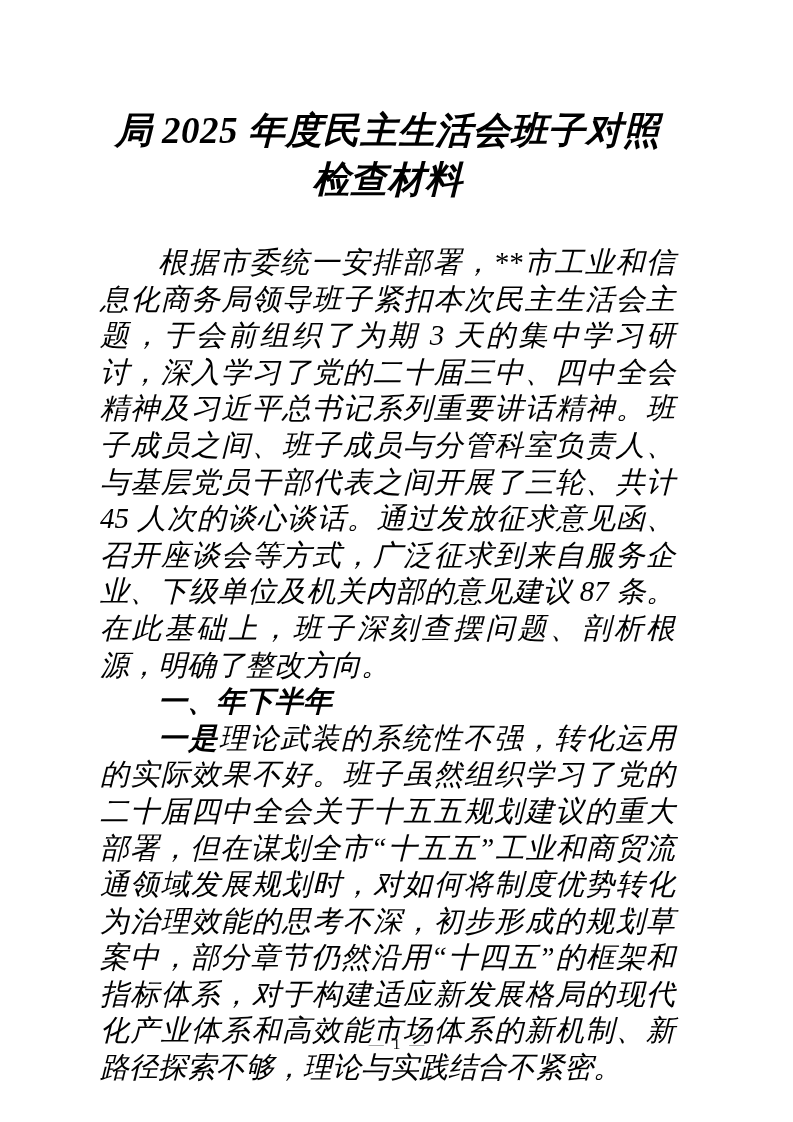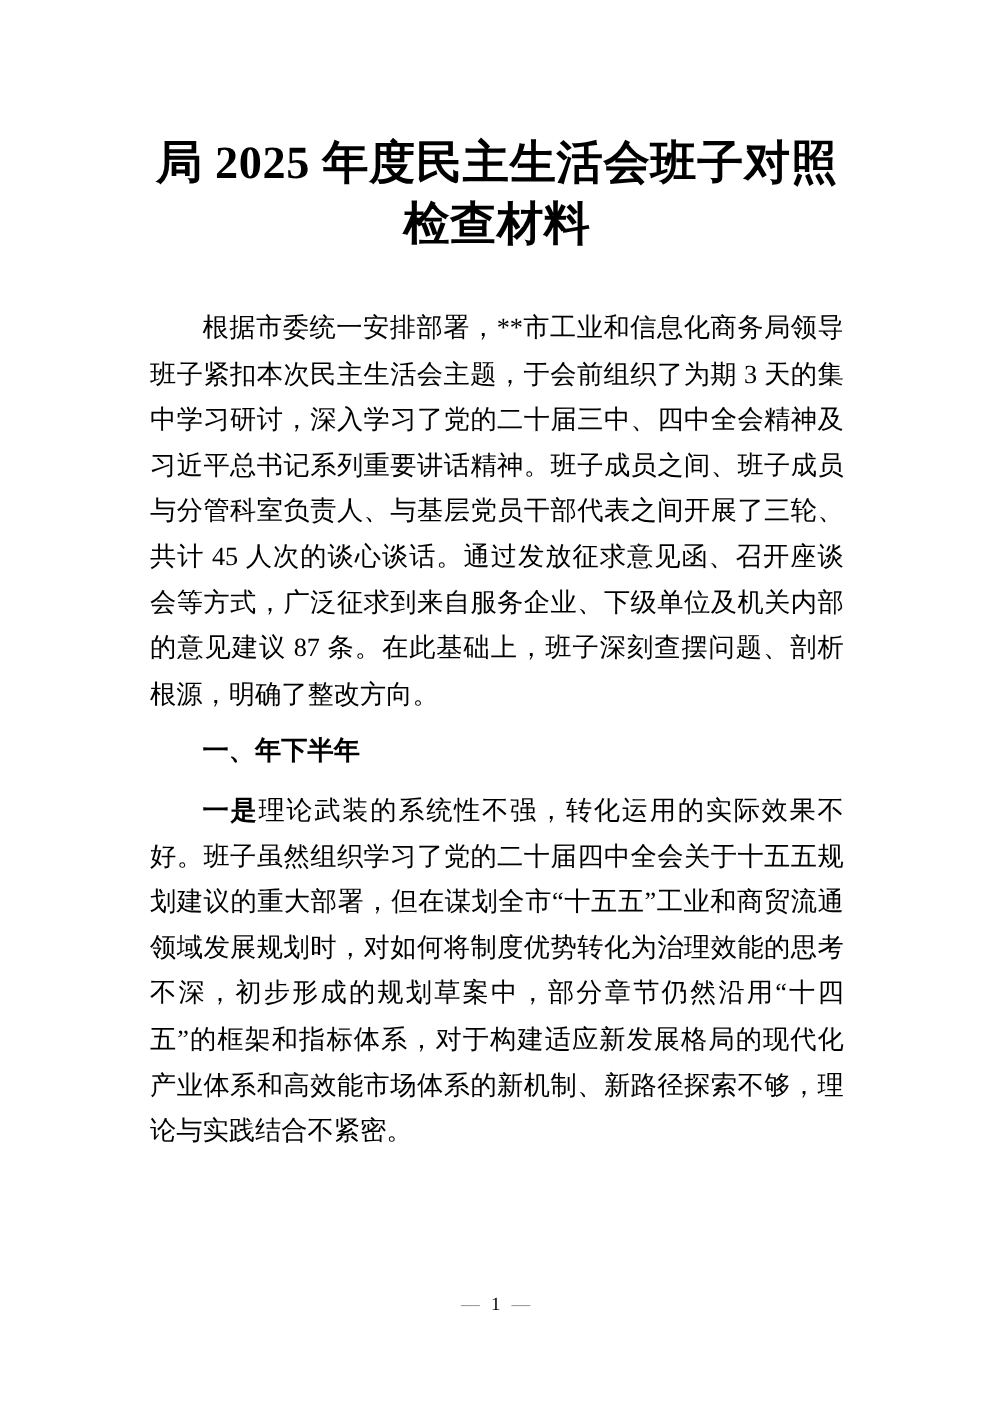--- a/index.html
+++ b/index.html
@@ -11,35 +11,36 @@
     position: relative;
     width: 793px;
     height: 1122px;
     background: #ffffff;
     color: #000000;
     font-family: "Liberation Serif", "DejaVu Serif", serif;
     overflow: hidden;
   }
   .content {
     position: absolute;
-    left: 110px;
+    left: 100px;
     top: 106px;
     width: 575px;
+    font-style: italic;
   }
   .doc-title {
     margin: 0 0 40px 0;
     font-size: 37px;
     font-weight: bold;
     line-height: 49px;
     text-align: center;
     letter-spacing: 0.5px;
   }
   .doc-body p {
-    margin: 10px;
-    font-size: 21px;
+    margin: 0;
+    font-size: 29px;
     line-height: 36.6px;
     text-align: justify;
     text-indent: 2em;
   }
   .h-section {
     font-family: "Liberation Sans", "DejaVu Sans", sans-serif;
     font-weight: bold;
   }
   .h-sub {
     font-weight: bold;

